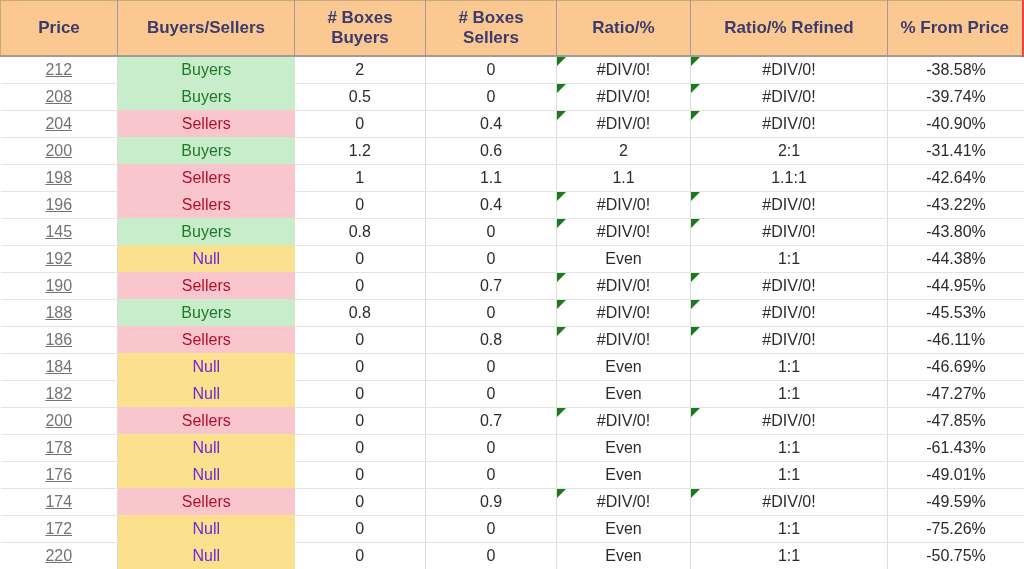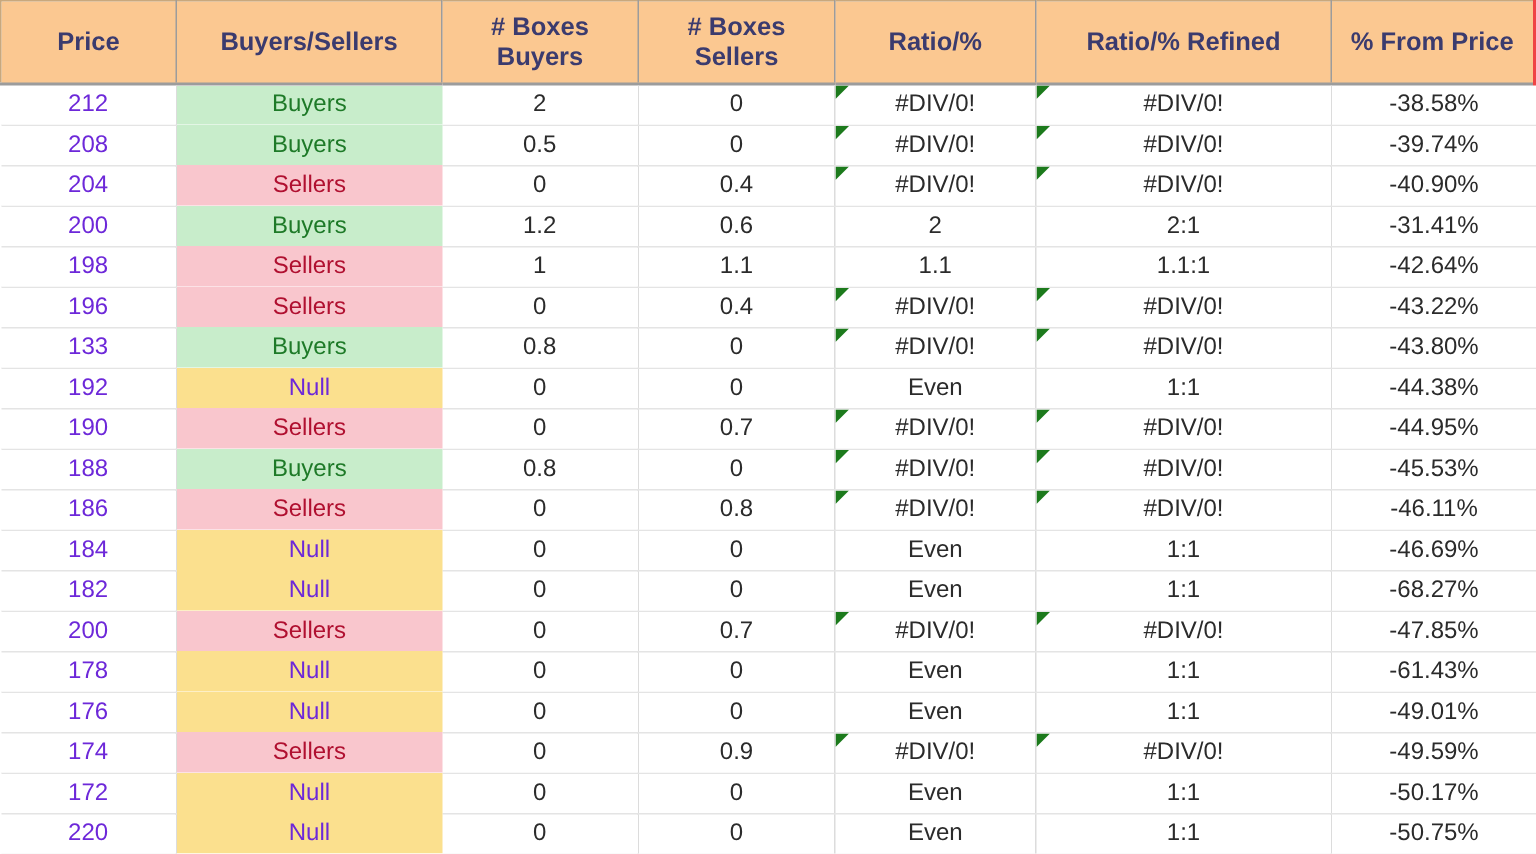--- a/index.html
+++ b/index.html
@@ -58,21 +58,21 @@
     border-right: 1px solid #dcdcdc;
     background: #ffffff;
     padding: 0;
     position: relative;
     box-sizing: border-box;
     overflow: hidden;
   }
   tbody tr td:last-child { border-right: 1px solid #dcdcdc; }
 
   
-  td.price { color: #6d28d9; }
+  td.price { color: #737373; text-decoration: underline; }
 
   
   td.sig { font-size: 16px; border-bottom: none; border-right: none; }
   td.sig.buyers  { background: #C8EDCB; color: #1E7A28; }
   td.sig.sellers { background: #F9C6CD; color: #B01030; }
   td.sig.null    { background: #FBE08E; color: #6d28d9; }
 
   
   .errflag {
     position: absolute;
@@ -194,21 +194,21 @@
             <span class="errflag"></span>
             <span class="cellval">#DIV/0!</span>
           </td>
           <td>
             <span class="errflag"></span>
             <span class="cellval">#DIV/0!</span>
           </td>
           <td>-43.22%</td>
         </tr>
         <tr>
-          <td class="price">133</td>
+          <td class="price">145</td>
           <td class="sig buyers">Buyers</td>
           <td>0.8</td>
           <td>0</td>
           <td>
             <span class="errflag"></span>
             <span class="cellval">#DIV/0!</span>
           </td>
           <td>
             <span class="errflag"></span>
             <span class="cellval">#DIV/0!</span>
@@ -290,21 +290,21 @@
           <td class="price">182</td>
           <td class="sig null">Null</td>
           <td>0</td>
           <td>0</td>
           <td>
             <span class="cellval">Even</span>
           </td>
           <td>
             <span class="cellval">1:1</span>
           </td>
-          <td>-68.27%</td>
+          <td>-47.27%</td>
         </tr>
         <tr>
           <td class="price">200</td>
           <td class="sig sellers">Sellers</td>
           <td>0</td>
           <td>0.7</td>
           <td>
             <span class="errflag"></span>
             <span class="cellval">#DIV/0!</span>
           </td>
@@ -359,21 +359,21 @@
           <td class="price">172</td>
           <td class="sig null">Null</td>
           <td>0</td>
           <td>0</td>
           <td>
             <span class="cellval">Even</span>
           </td>
           <td>
             <span class="cellval">1:1</span>
           </td>
-          <td>-50.17%</td>
+          <td>-75.26%</td>
         </tr>
         <tr>
           <td class="price">220</td>
           <td class="sig null">Null</td>
           <td>0</td>
           <td>0</td>
           <td>
             <span class="cellval">Even</span>
           </td>
           <td>

